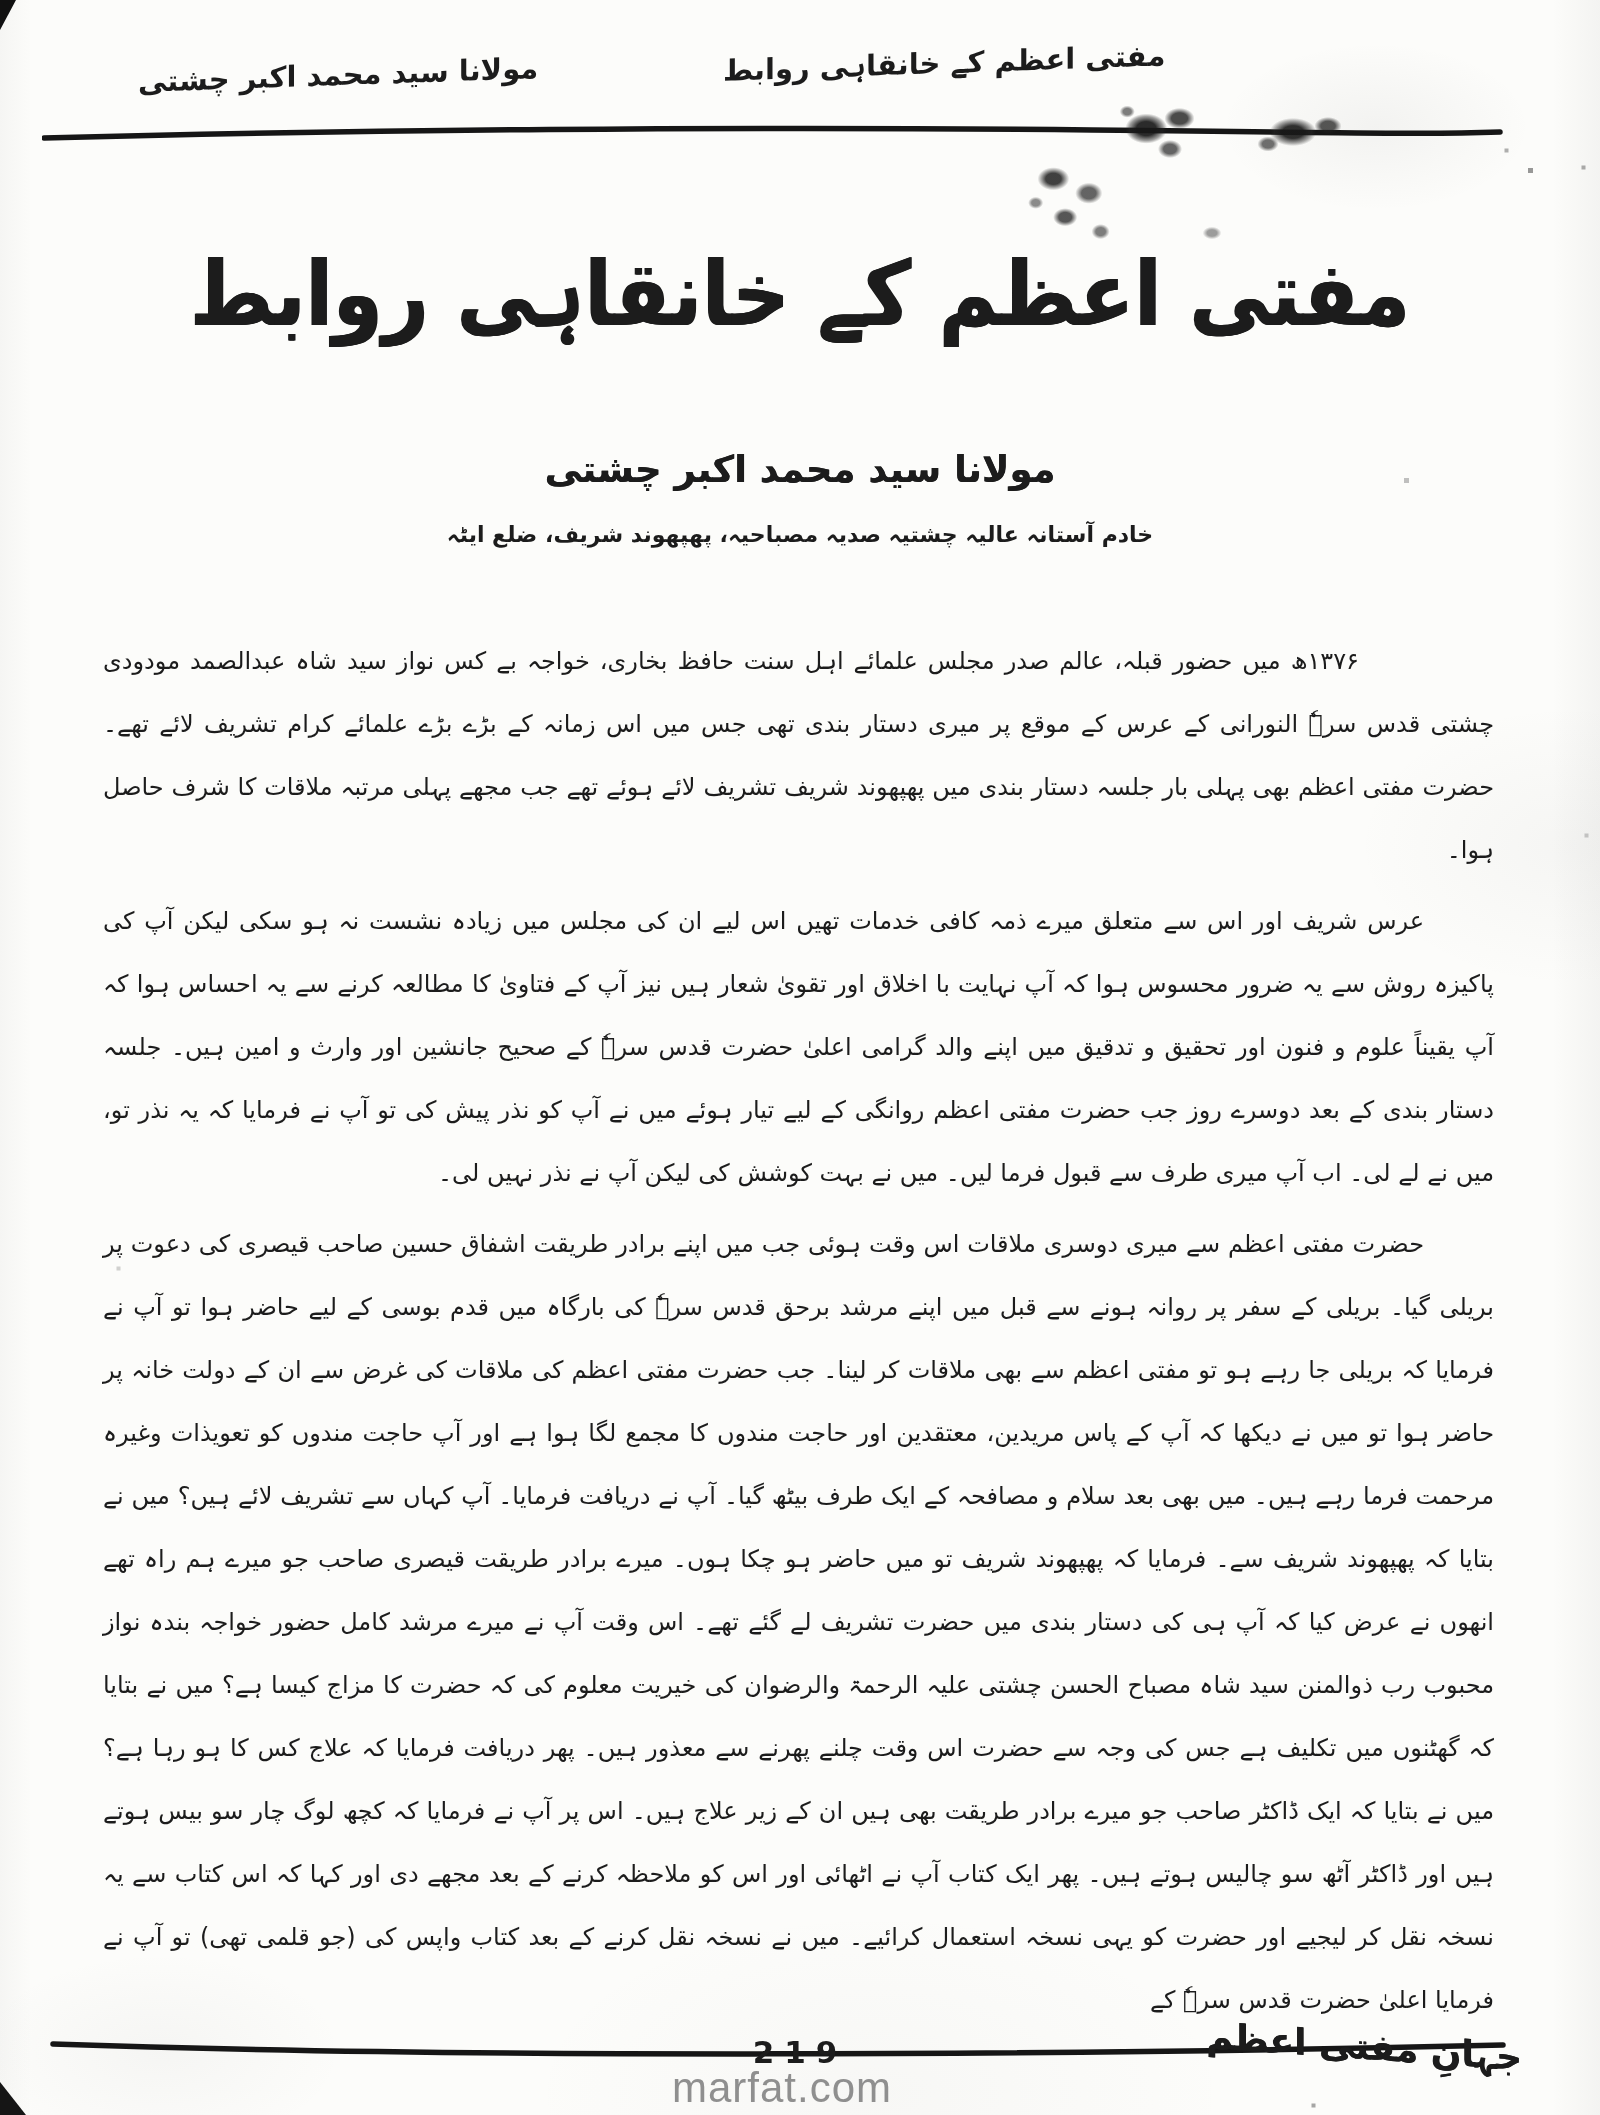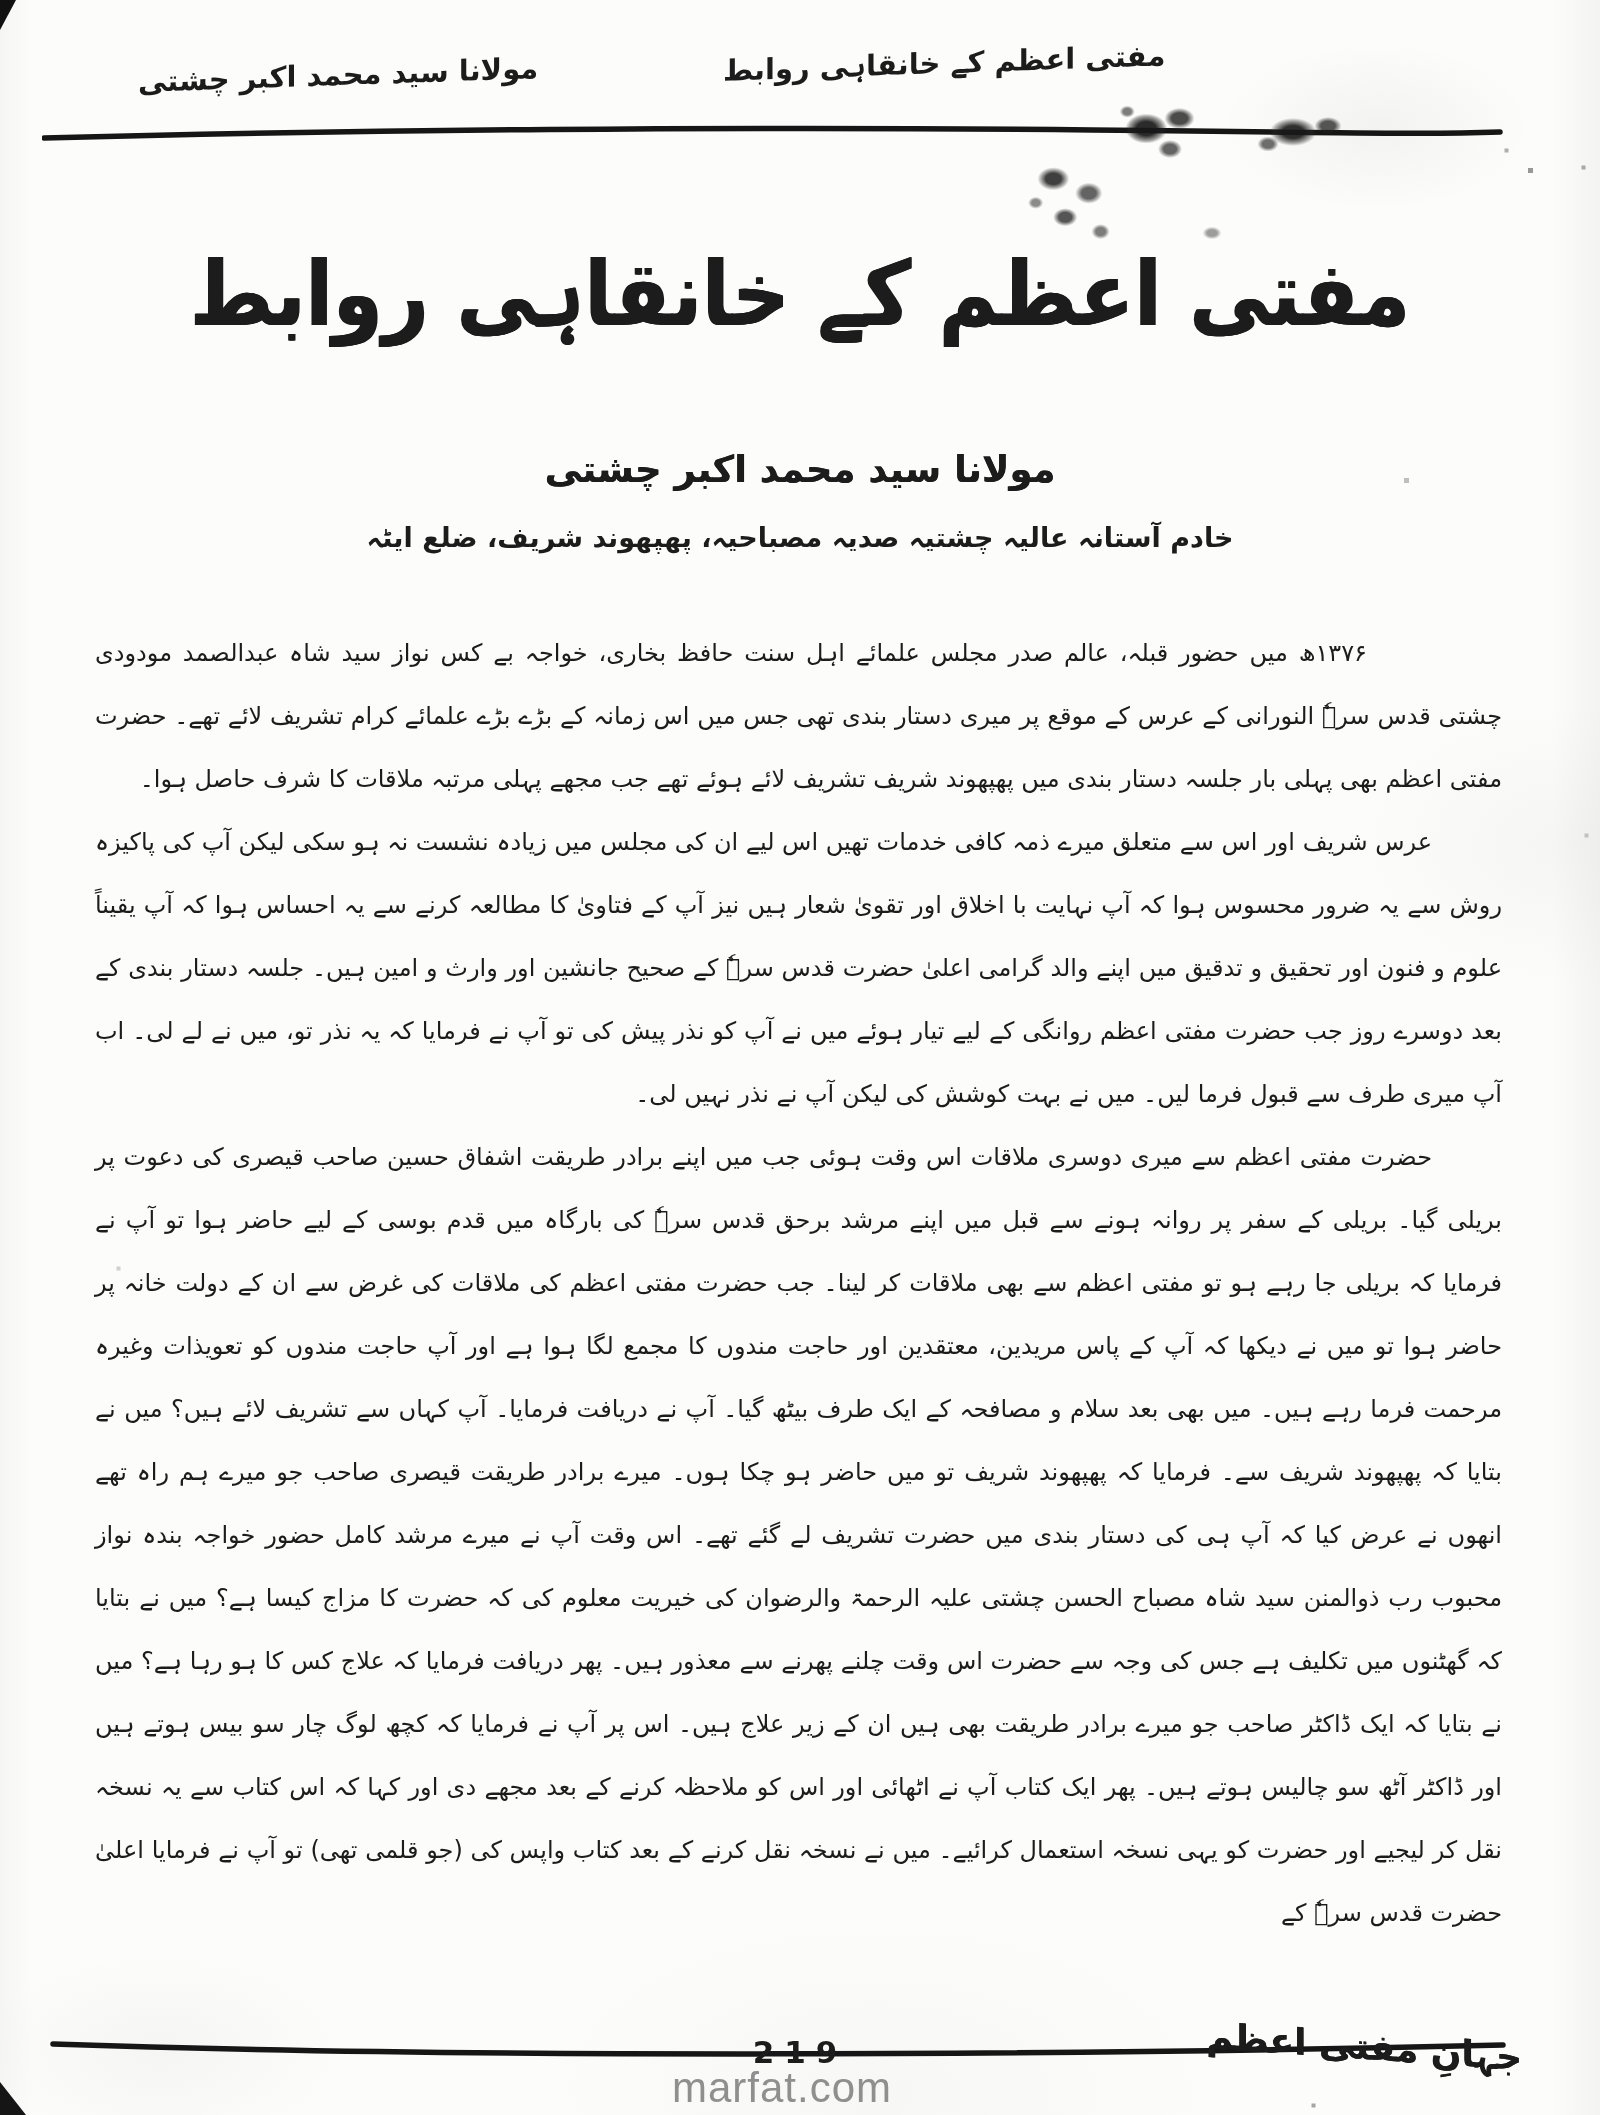--- a/index.html
+++ b/index.html
@@ -84,30 +84,30 @@
     text-shadow:.7px 0 0 currentColor,-.7px 0 0 currentColor;
     white-space:nowrap;
   }
   .doc-author{
     position:absolute;left:0;right:0;top:448px;
     text-align:center;font-size:37px;font-weight:bold;
     text-shadow:.4px 0 0 currentColor;
   }
   .doc-author-role{
     position:absolute;left:0;right:0;top:522px;
-    text-align:center;font-size:27px;font-weight:600;
+    text-align:center;font-size:22px;font-weight:600;
   }
 
   
   .body-text{
     position:absolute;left:95px;right:98px;top:622px;
     font-size:24px;line-height:63px;
     text-align:justify;text-justify:inter-word;
   }
-  .body-text p{margin:0;text-indent:70px;}
+  .body-text p{margin:8px;text-indent:70px;}
   .body-text p:first-child{text-indent:135px;}
 
   
   .footer-book-title{
     position:absolute;right:78px;top:2026px;
     font-size:36px;font-weight:bold;white-space:nowrap;
     transform:skewY(4deg);
     text-shadow:.4px 0 0 currentColor;
   }
   .footer-page-number{

